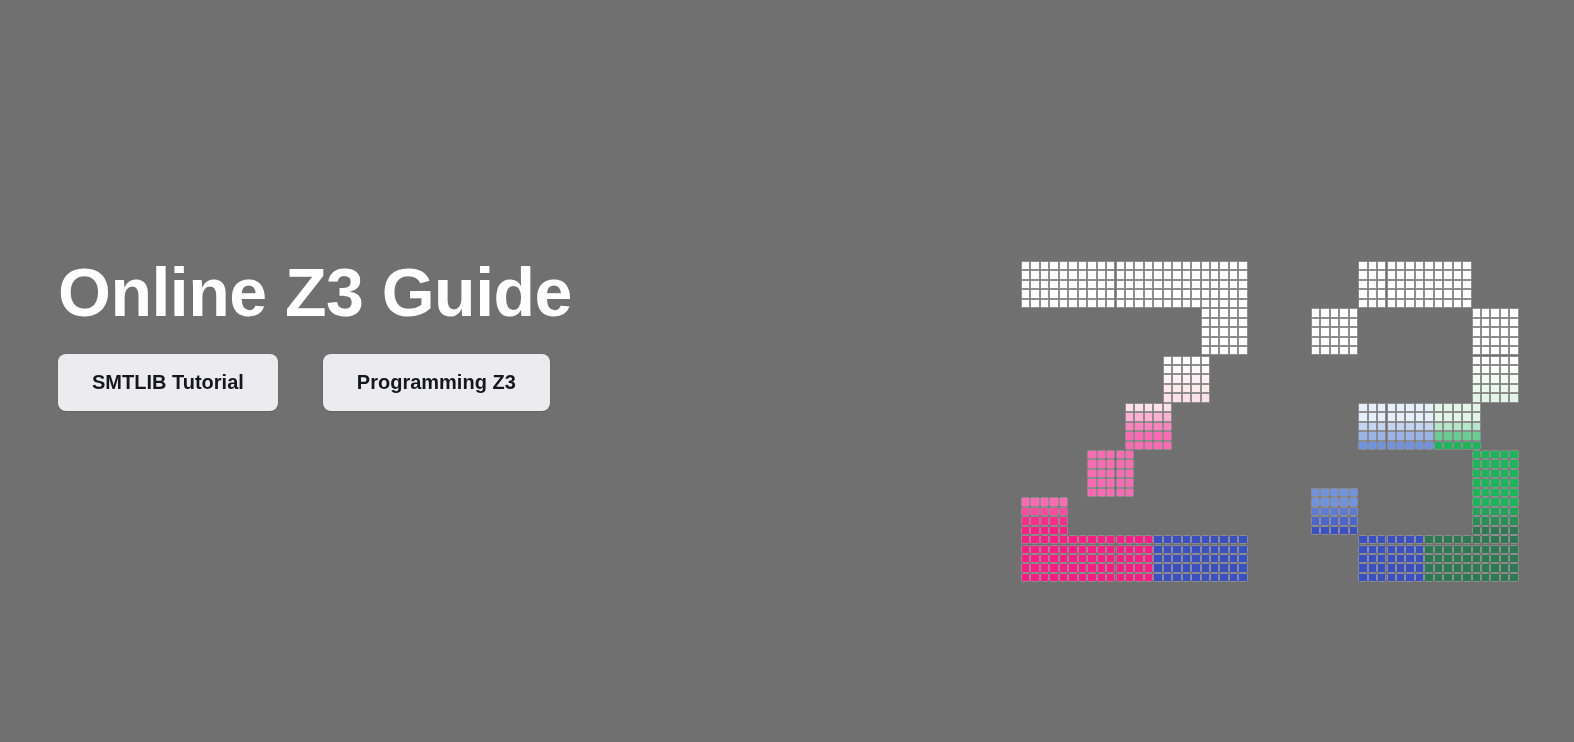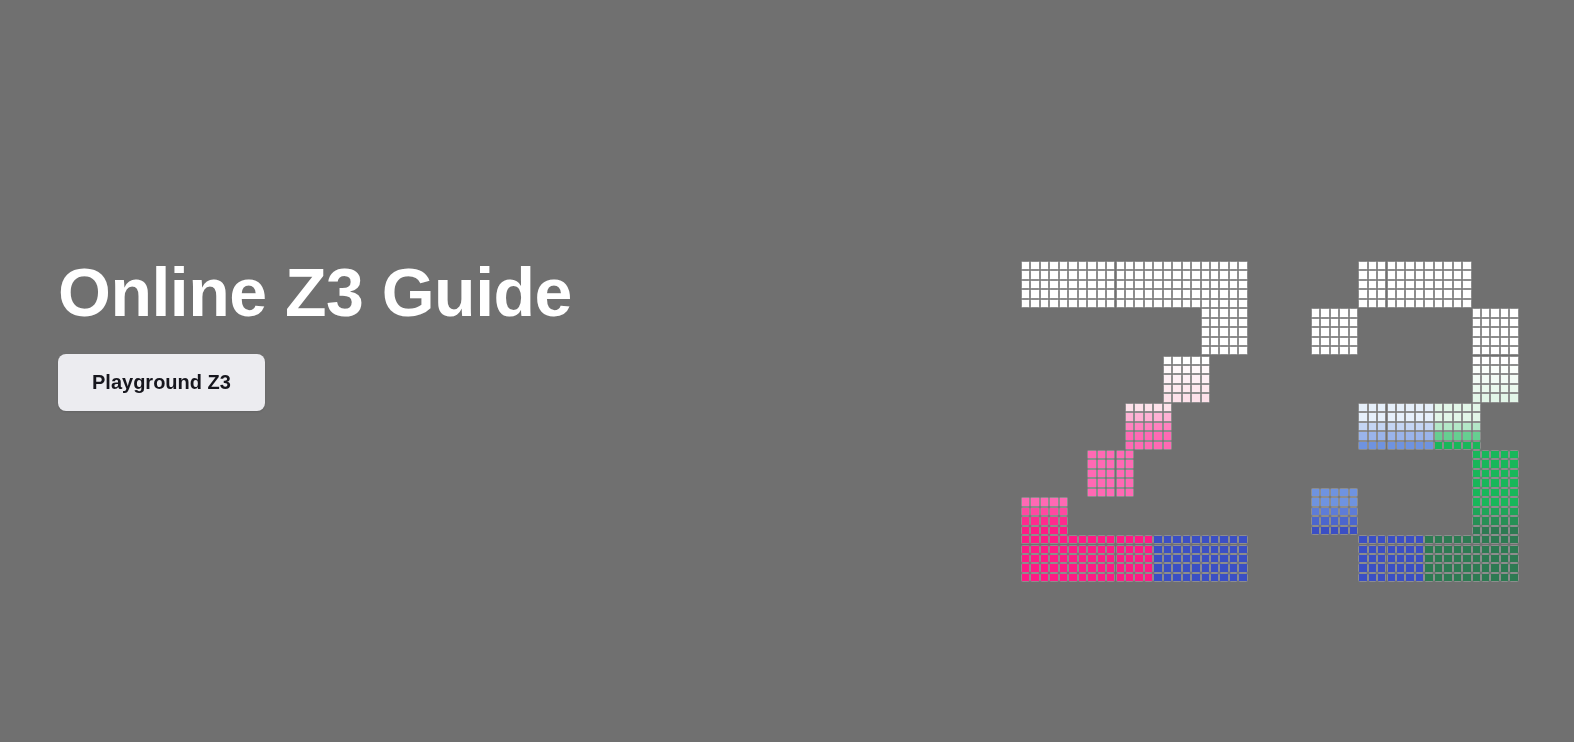--- a/index.html
+++ b/index.html
@@ -88,21 +88,22 @@
 </style>
 </head>
 <body>
 
 <div id="hero">
 
   <div id="hero-text">
     <h1 id="page-title">Online Z3 Guide</h1>
 
     <div id="cta-row">
-      <button class="cta-button">Playground Z3</button>
+      <button class="cta-button">SMTLIB Tutorial</button>
+      <button class="cta-button">Programming Z3</button>
     </div>
   </div>
 
   <div id="logo-z3">
     <div class="glyph" id="glyph-z">
         <div class="pix" style="left: 0px; top: 0px; background: rgb(255, 255, 255);"></div>
         <div class="pix" style="left: 9.45px; top: 0px; background: rgb(255, 255, 255);"></div>
         <div class="pix" style="left: 18.9px; top: 0px; background: rgb(255, 255, 255);"></div>
         <div class="pix" style="left: 28.35px; top: 0px; background: rgb(255, 255, 255);"></div>
         <div class="pix" style="left: 37.8px; top: 0px; background: rgb(255, 255, 255);"></div>

